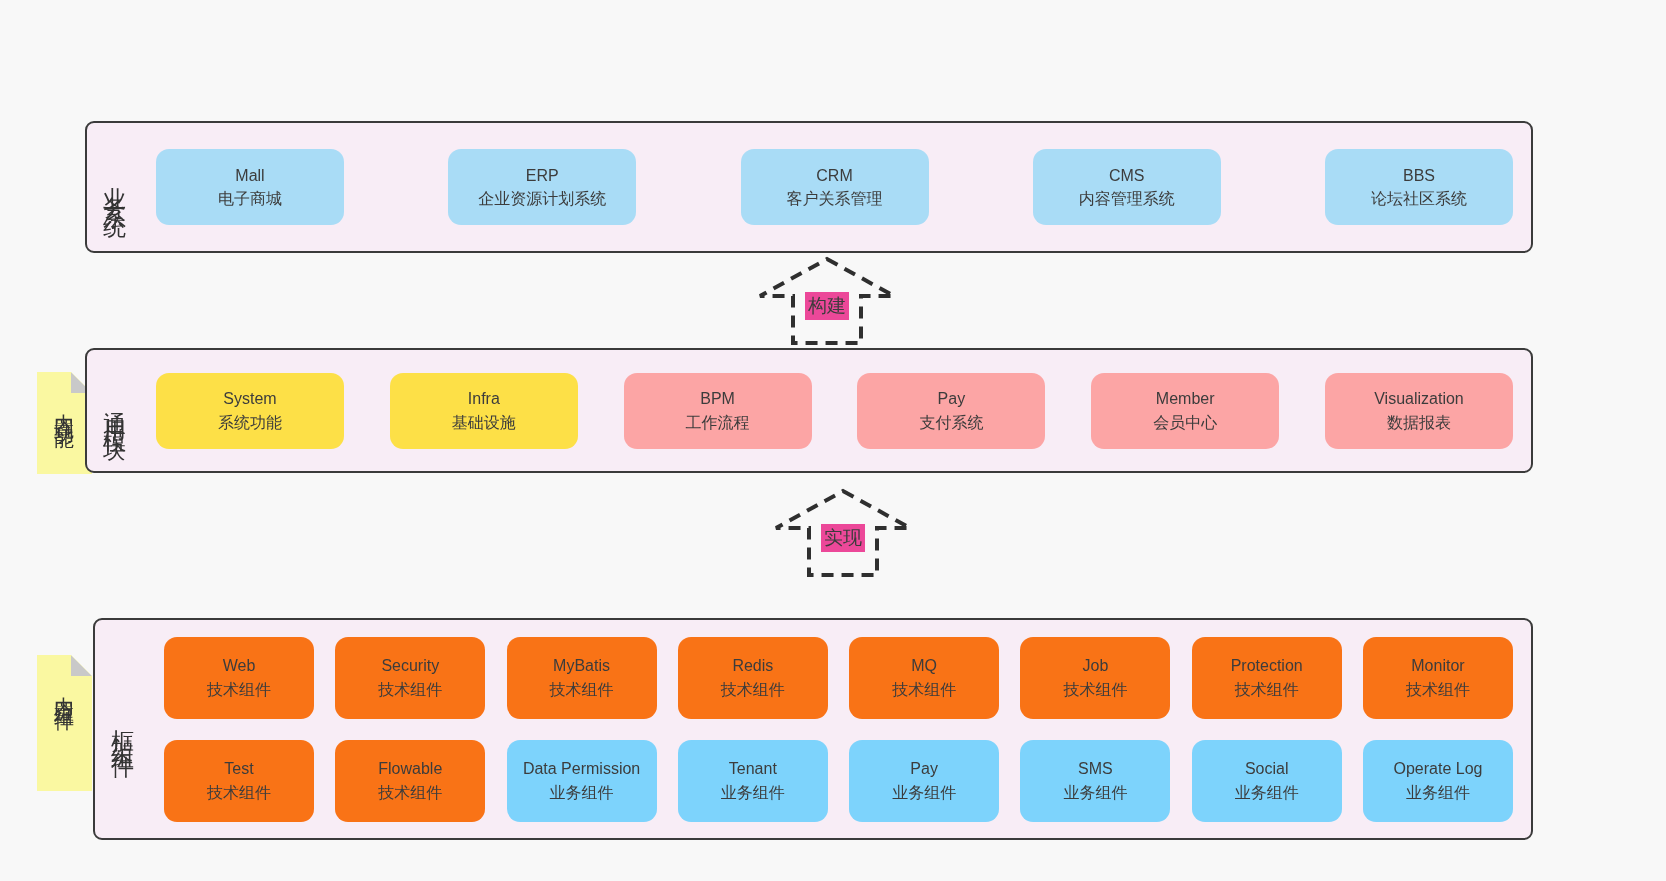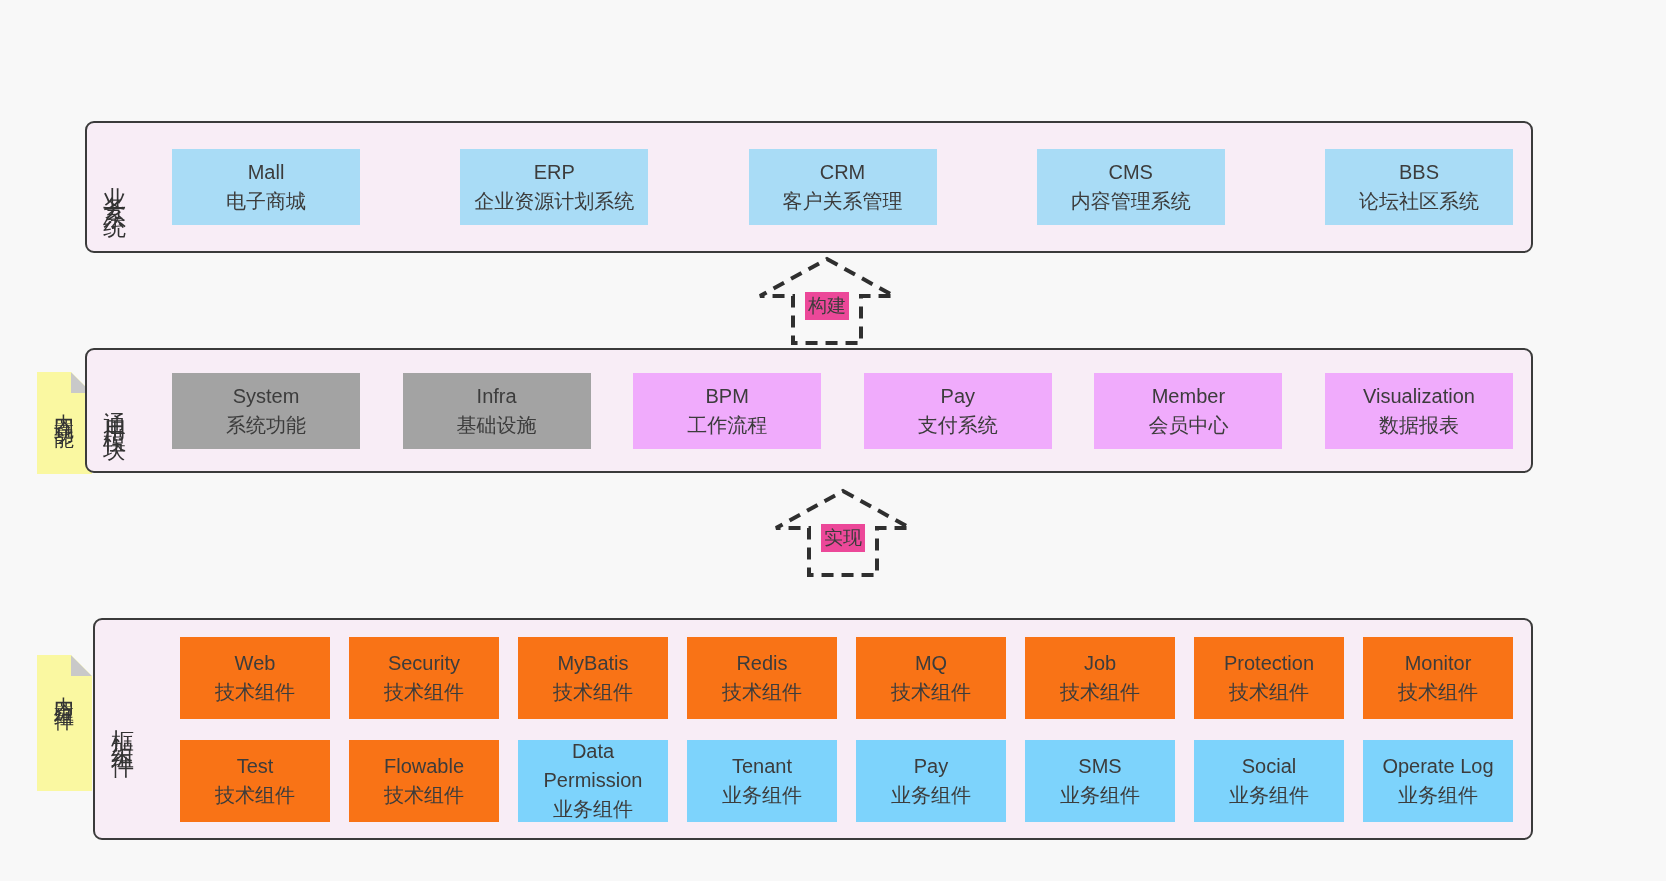--- a/index.html
+++ b/index.html
@@ -22,31 +22,30 @@
   }
   .boxes{
     flex:1;display:flex;justify-content:space-between;align-items:center;
     margin-left:30px;
   }
   .rows{
     flex:1;display:flex;flex-direction:column;gap:21px;margin-left:30px;
   }
   .row{display:flex;justify-content:space-between;align-items:center;}
   .box{
-    box-sizing:border-box;border-radius:0;
+    box-sizing:border-box;border-radius:13px;
     display:flex;flex-direction:column;justify-content:center;align-items:center;
-    text-align:center;line-height:1.45;font-size:20px;
+    text-align:center;line-height:1.45;font-size:16px;
     padding:6px 10px;
-    margin-left:16px;
   }
   .w188{width:188px;height:76px;}
   .w150{width:150px;height:82px;}
   .blue{background:#a9dcf6;}
-  .red{background:#a3a3a3;}
-  .pink{background:#f0abfc;text-align:center;}
+  .red{background:#fde047;}
+  .pink{background:#fca5a5;text-align:center;}
   .green{background:#f97316;}
   .lightgreen{background:#7dd3fc;}
   .box-name,.box-desc{display:block;}
   
   .tab{
     position:absolute;left:37px;width:55px;box-sizing:border-box;
     background:#faf8a1;z-index:0;
     display:flex;justify-content:center;
     clip-path:polygon(0 0, calc(100% - 21px) 0, 100% 21px, 100% 100%, 0 100%);
   }

